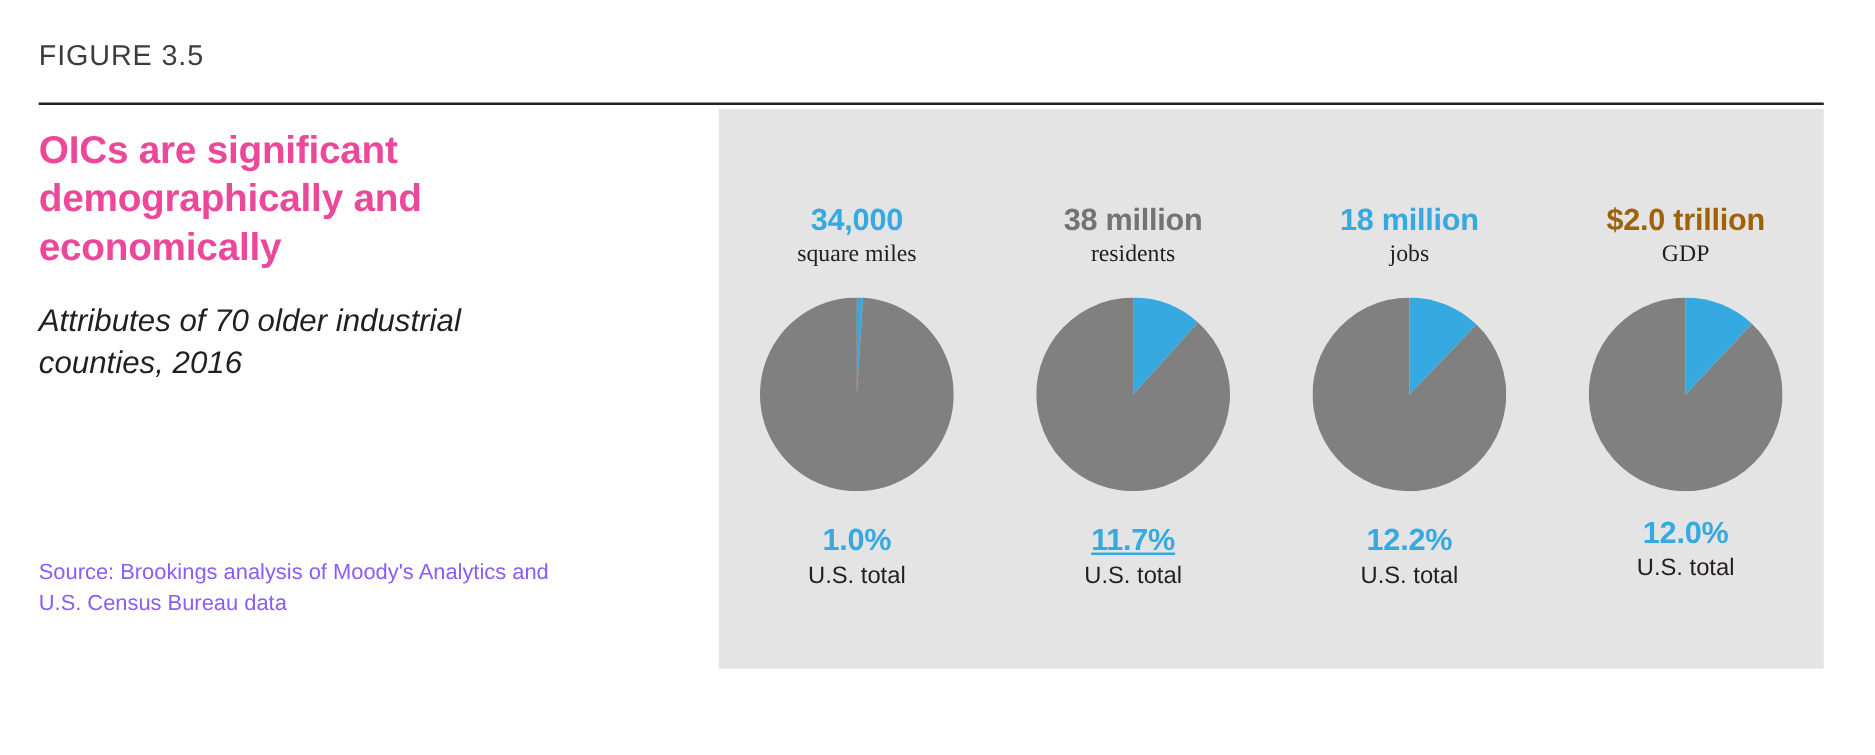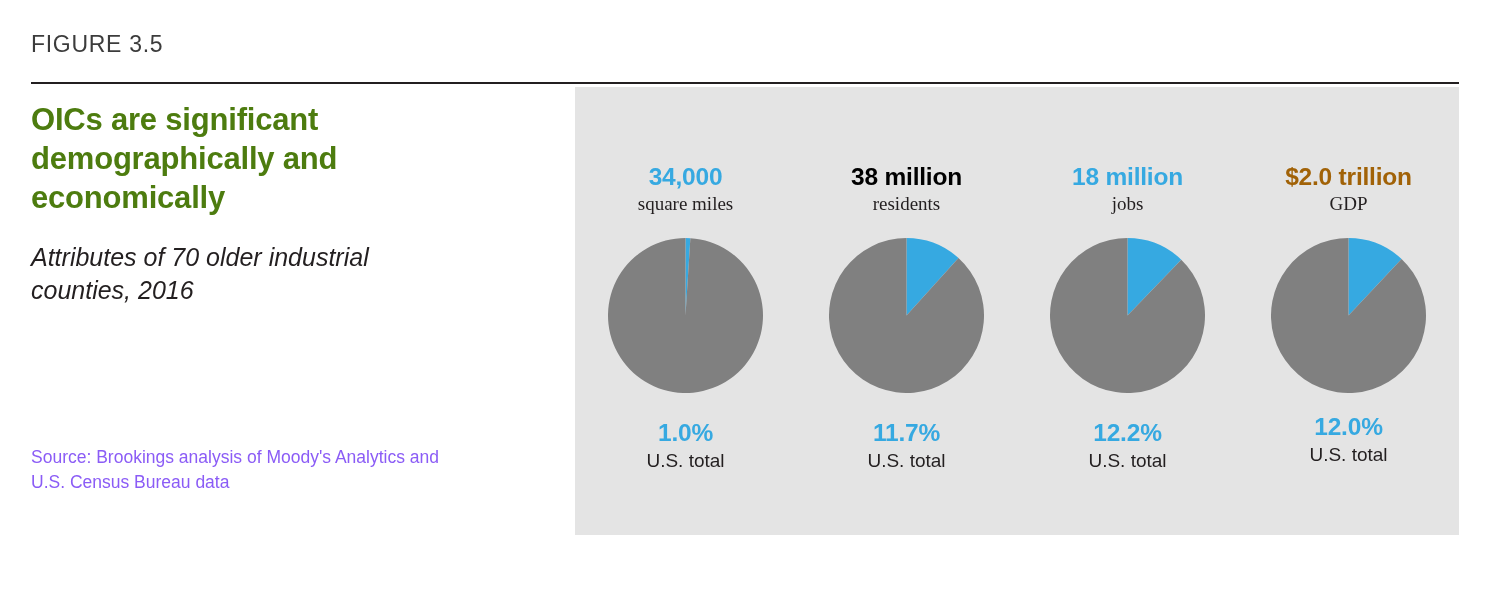--- a/index.html
+++ b/index.html
@@ -49,21 +49,21 @@
   .left-col {
     position: absolute;
     left: 31px;
     top: 96px;
     width: 520px;
   }
   .chart-title {
     font-size: 31px;
     font-weight: bold;
     line-height: 1.26;
-    color: #4d7c0f;
+    color: #ec4899;
     letter-spacing: -0.2px;
     margin: 0;
     width: 400px;
   }
   .chart-subtitle {
     margin: 0;
     margin-top: 24px;
     font-size: 25px;
     font-style: italic;
     line-height: 1.32;
@@ -182,29 +182,29 @@
           <div class="pie-wrap">
             <svg class="pie-svg" viewBox="0 0 155 155">
               <path d="M 77.5 77.5 L 77.500 0.000 A 77.5 77.5 0 0 1 82.366 0.153 Z" fill="#36a9e1"></path>
               <path d="M 77.5 77.5 L 82.366 0.153 A 77.5 77.5 0 1 1 77.500 0.000 Z" fill="#808080"></path>
             </svg>
           </div>
           <div class="pct-value" style="color: rgb(54, 169, 225);">1.0%</div>
           <div class="pct-unit">U.S. total</div>
         </div>
         <div class="pie-cell">
-          <div class="stat-value" style="color: #000000;">38 million</div>
+          <div class="stat-value" style="color: #737373;">38 million</div>
           <div class="stat-unit">residents</div>
           <div class="pie-wrap">
             <svg class="pie-svg" viewBox="0 0 155 155">
               <path d="M 77.5 77.5 L 77.500 0.000 A 77.5 77.5 0 0 1 129.478 20.015 Z" fill="#36a9e1"></path>
               <path d="M 77.5 77.5 L 129.478 20.015 A 77.5 77.5 0 1 1 77.500 0.000 Z" fill="#808080"></path>
             </svg>
           </div>
-          <div class="pct-value" style="color: rgb(54, 169, 225);">11.7%</div>
+          <div class="pct-value" style="color: rgb(54, 169, 225); text-decoration: underline;">11.7%</div>
           <div class="pct-unit">U.S. total</div>
         </div>
         <div class="pie-cell">
           <div class="stat-value" style="color: rgb(54, 169, 225);">18 million</div>
           <div class="stat-unit">jobs</div>
           <div class="pie-wrap">
             <svg class="pie-svg" viewBox="0 0 155 155">
               <path d="M 77.5 77.5 L 77.500 0.000 A 77.5 77.5 0 0 1 131.258 21.676 Z" fill="#36a9e1"></path>
               <path d="M 77.5 77.5 L 131.258 21.676 A 77.5 77.5 0 1 1 77.500 0.000 Z" fill="#808080"></path>
             </svg>

